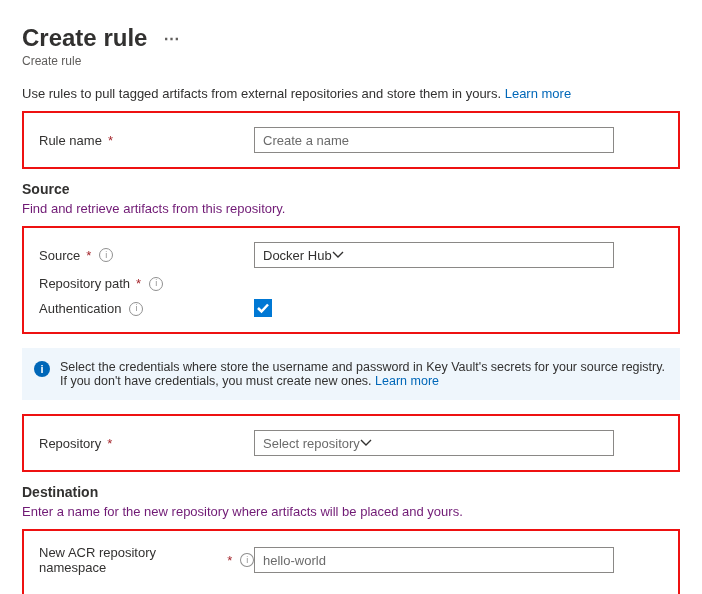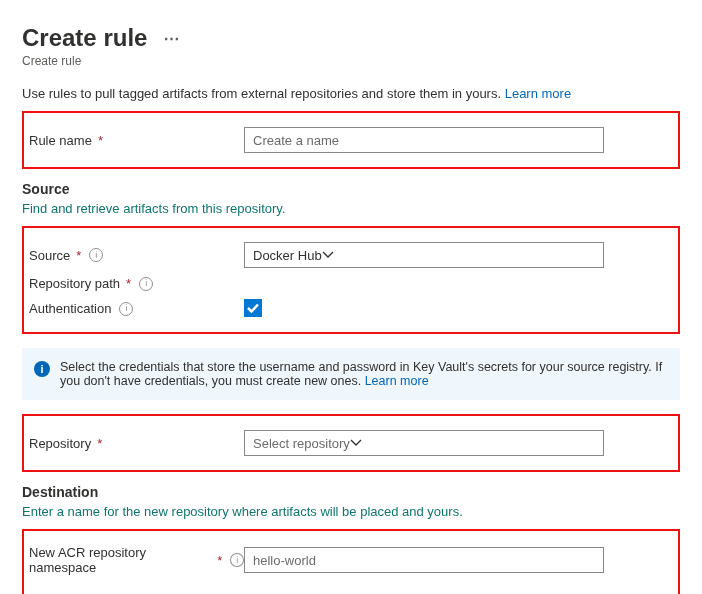--- a/index.html
+++ b/index.html
@@ -19,31 +19,31 @@
     display: flex;
     align-items: center;
     gap: 16px;
   }
   .more-dots { color: #605e5c; font-size: 16px; letter-spacing: 2px; cursor: pointer; }
   .subtitle { font-size: 12px; color: #605e5c; margin-bottom: 18px; }
   .intro { font-size: 13px; color: #323130; margin-bottom: 10px; }
   a.link { color: #0067b8; text-decoration: none; }
   .hlbox {
     border: 2px solid #e11;
-    padding: 6px 5px;
+    padding: 6px 15px;
     margin-bottom: 10px;
   }
   .section-head {
     font-size: 14px;
     font-weight: 600;
     margin: 12px 0 4px 0;
   }
   .section-sub {
     font-size: 13px;
-    color: #0f766e;
+    color: #701a75;
     margin-bottom: 10px;
   }
   .form-row {
     display: flex;
     align-items: center;
     margin: 8px 0;
   }
   .label-col {
     width: 215px;
     flex: 0 0 215px;
@@ -224,21 +224,21 @@
             <path d="M2 7 L5.5 10.5 L12 3.5"></path>
           </svg>
       </div>
     </div>
   </div>
 </div>
 
 <div class="info-panel">
   <span class="info-badge">i</span>
   <div>
-    <span>Select the credentials that store the username and password in Key Vault's secrets for your source registry. If you don't have credentials, you must create new ones. </span>
+    <span>Select the credentials where store the username and password in Key Vault's secrets for your source registry. If you don't have credentials, you must create new ones. </span>
     <a href="#" class="link">Learn more</a>
   </div>
 </div>
 
 <div class="hlbox">
   <div class="form-row">
     <div class="label-col">
       <span>Repository</span>
       <span class="req">*</span>
     </div>

